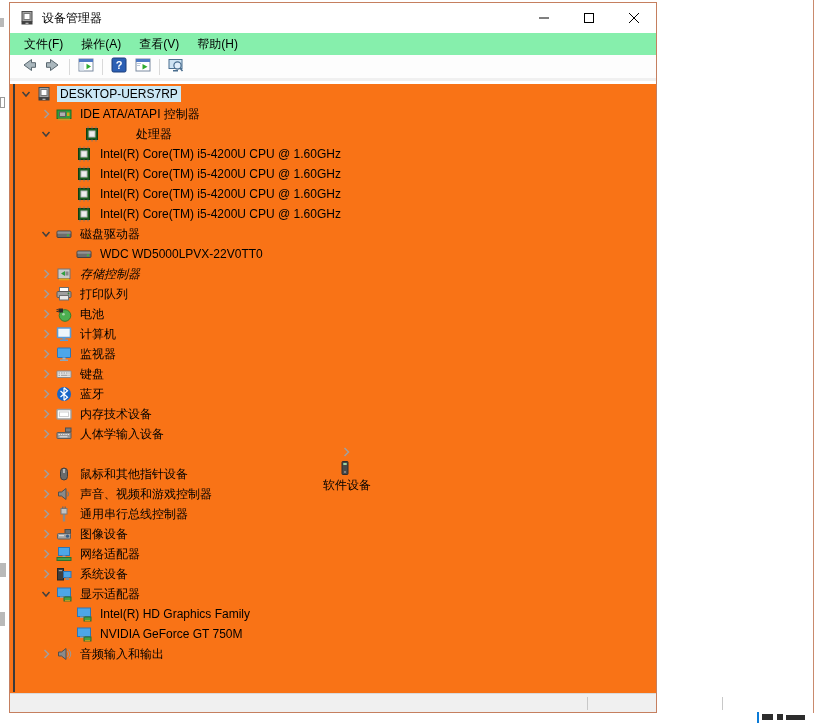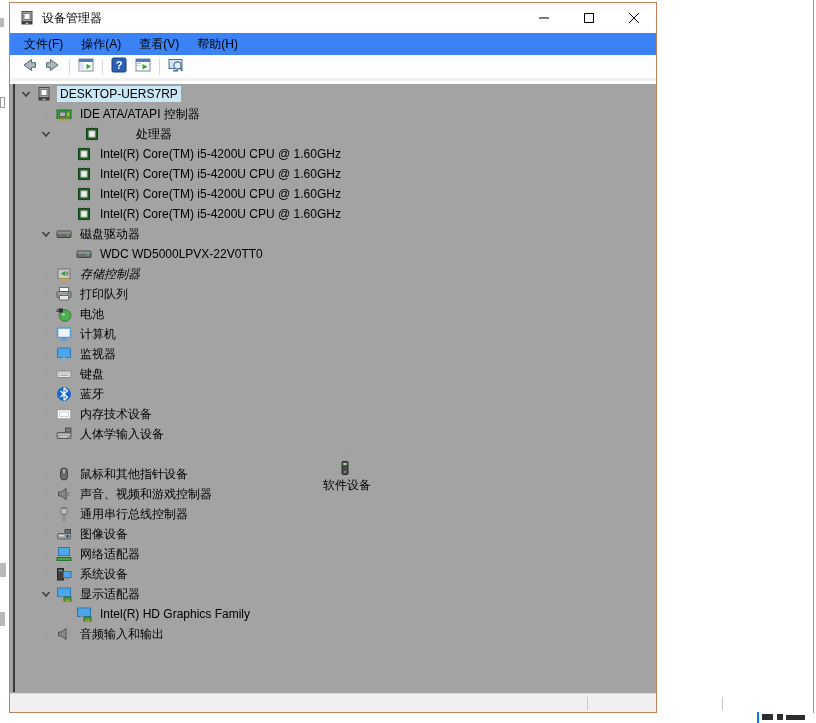--- a/index.html
+++ b/index.html
@@ -14,29 +14,29 @@
   
   .win { position:absolute; left:9px; top:2px; width:648px; height:711px;
          background:#fff; border:1px solid #c57f5f; }
 
   .titlebar { position:relative; height:30px; background:#fff; display:flex; align-items:center; }
   .title-icon { width:16px; height:16px; margin-left:9px; }
   .title-text { margin-left:7px; font-size:12px; }
   .winbtns { position:absolute; right:0; top:0; height:30px; display:flex; }
   .winbtn { width:45px; height:30px; display:flex; align-items:center; justify-content:center; }
 
-  .menubar { height:22px; display:flex; align-items:center; padding-left:5px; background:#3b82f6; }
+  .menubar { height:22px; display:flex; align-items:center; padding-left:5px; background:#86efac; }
   .menu-item { padding:3px 9px; }
 
   .toolbar { height:26px; display:flex; align-items:center; padding-left:7px;
              background:#fdfdfd; border-bottom:3px solid #f0f0f0; }
   .tbtn { width:24px; height:22px; display:flex; align-items:center; justify-content:center; }
   .tsep { width:1px; height:16px; background:#d9d9d9; margin:0 4px; }
 
-  .treearea { position:absolute; top:81px; left:0; right:0; bottom:19px; background:#a3a3a3; overflow:hidden; }
+  .treearea { position:absolute; top:81px; left:0; right:0; bottom:19px; background:#f97316; overflow:hidden; }
   .tree-darkline { position:absolute; left:3px; top:0; bottom:0; width:2px; background:#3a3a3a; }
   .trow { height:20px; display:flex; align-items:center; white-space:nowrap; }
   .chev { width:16px; height:16px; flex:0 0 16px; margin-right:2px; }
   .ticon { width:16px; height:16px; flex:0 0 16px; margin-right:5px; }
   .tlabel { padding:1px 3px; }
   .tlabel.selected { background:#cbe8f6; }
 
   .statusbar { position:absolute; left:0; right:0; bottom:0; height:19px;
                background:#f0f0f0; border-top:1px solid #dadada; }
   .ssep { position:absolute; top:3px; width:1px; height:13px; background:#c8c8c8; }
@@ -476,20 +476,30 @@
         <div class="trow" style="padding-left: 48px;">
     <span class="chev"></span>
     <span class="ticon"><svg viewBox="0 0 16 16" width="16" height="16">
               <rect x="1.5" y="2" width="13" height="8.5" fill="#4da6e8" stroke="#2e75b6"></rect>
               <rect x="4" y="10.5" width="5" height="1.5" fill="#9e9e9e"></rect>
               <rect x="8" y="11" width="7" height="4" fill="#46a049" stroke="#2d7031"></rect>
               <rect x="9" y="14.2" width="5" height="1" fill="#d9a21b"></rect>
             </svg></span>
     <span class="tlabel">Intel(R) HD Graphics Family</span>
   </div>
+        <div class="trow" style="padding-left: 48px;">
+    <span class="chev"></span>
+    <span class="ticon"><svg viewBox="0 0 16 16" width="16" height="16">
+              <rect x="1.5" y="2" width="13" height="8.5" fill="#4da6e8" stroke="#2e75b6"></rect>
+              <rect x="4" y="10.5" width="5" height="1.5" fill="#9e9e9e"></rect>
+              <rect x="8" y="11" width="7" height="4" fill="#46a049" stroke="#2d7031"></rect>
+              <rect x="9" y="14.2" width="5" height="1" fill="#d9a21b"></rect>
+            </svg></span>
+    <span class="tlabel">NVIDIA GeForce GT 750M</span>
+  </div>
         <div class="trow" style="padding-left: 28px;">
     <span class="chev"><svg viewBox="0 0 16 16" width="16" height="16">
               <path d="M6.5,4 L10.5,8 L6.5,12" stroke="#a0a0a0" stroke-width="1.5" fill="none"></path>
             </svg></span>
     <span class="ticon"><svg viewBox="0 0 16 16" width="16" height="16">
               <path d="M2.5,6 h3 L10,2.5 v11 L5.5,10 h-3 z" fill="#8a8a8a" stroke="#4f4f4f"></path>
               <path d="M11.5,5 q2.5,3 0,6 M13,3.5 q3.5,4.5 0,9" stroke="#9a9a9a" fill="none" stroke-width="1"></path>
             </svg></span>
     <span class="tlabel">音频输入和输出</span>
   </div>

